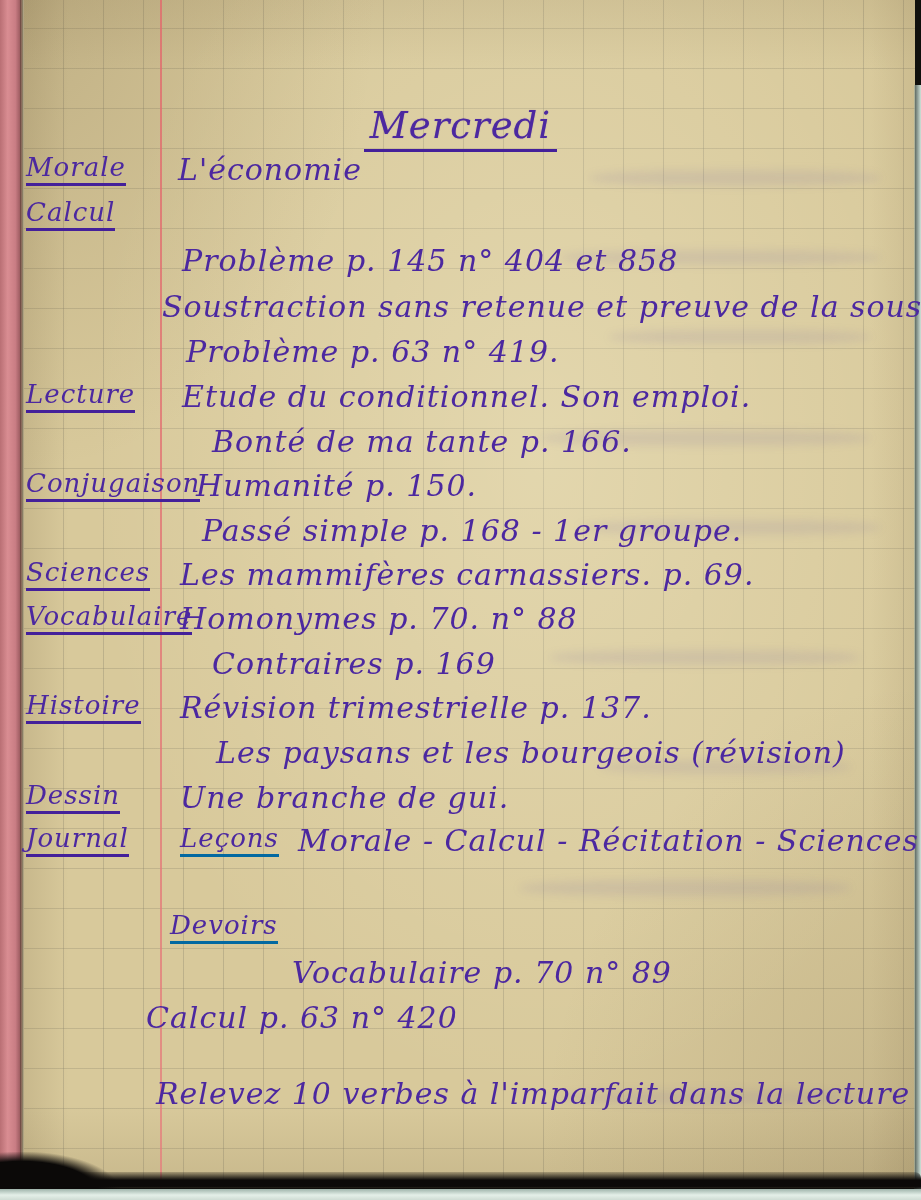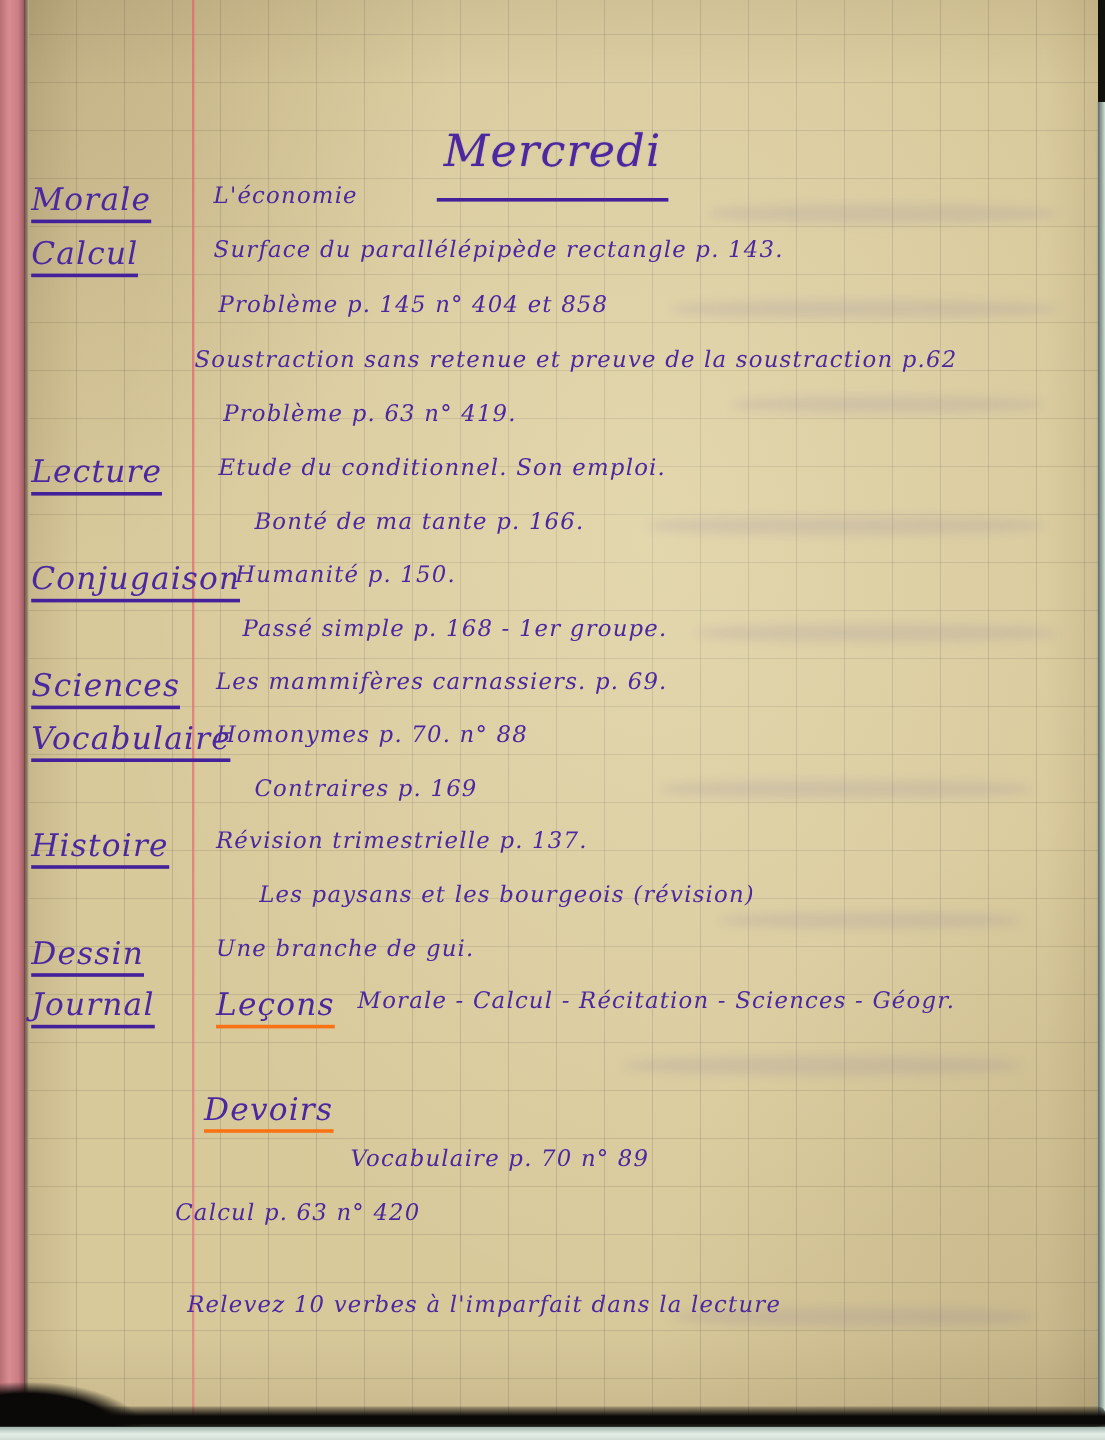--- a/index.html
+++ b/index.html
@@ -76,39 +76,39 @@
     letter-spacing:1px;
     white-space:nowrap;
   }
   #title{
     position:absolute;left:0;top:104px;width:921px;
     text-align:center;
   }
   #title .hw{
     font-size:37px;
     border-bottom:3px solid #44209a;
-    padding:0 6px 18px 6px;
+    padding:0 6px 2px 6px;
     text-shadow:0 0 1px rgba(76,40,160,0.45);
   }
   .row{position:absolute;left:0;width:921px;height:44px;}
   .row .label{
     position:absolute;left:26px;top:0;
     font-size:26px;
     border-bottom:3px solid #44209a;
     padding-bottom:1px;
   }
   .row .prefix{
     position:absolute;top:0;
     font-size:26px;
-    border-bottom:3px solid #f97316;
+    border-bottom:3px solid #0369a1;
     padding-bottom:1px;
   }
   .row .text{
     position:absolute;top:0;
-    font-size:19px;
+    font-size:30px;
   }
 </style>
 </head>
 <body>
 
 <div id="scan">
   <div id="cover"></div>
   <div id="page-edges"></div>
 
   <div id="paper"></div>
@@ -132,21 +132,20 @@
   <div id="rows">
   <div class="row" style="top: 152px;">
     <span class="hw label">Morale</span>
 
     <span class="hw text" style="left: 178px;">L'économie</span>
   </div>
 
   <div class="row" style="top: 197px;">
     <span class="hw label">Calcul</span>
 
-    <span class="hw text" style="left: 178px;">Surface du parallélépipède rectangle p. 143.</span>
   </div>
 
   <div class="row" style="top: 243px;">
 
     <span class="hw text" style="left: 182px;">Problème p. 145 n° 404 et 858</span>
   </div>
 
   <div class="row" style="top: 289px;">
 
     <span class="hw text" style="left: 162px;">Soustraction sans retenue et preuve de la soustraction p.62</span>

